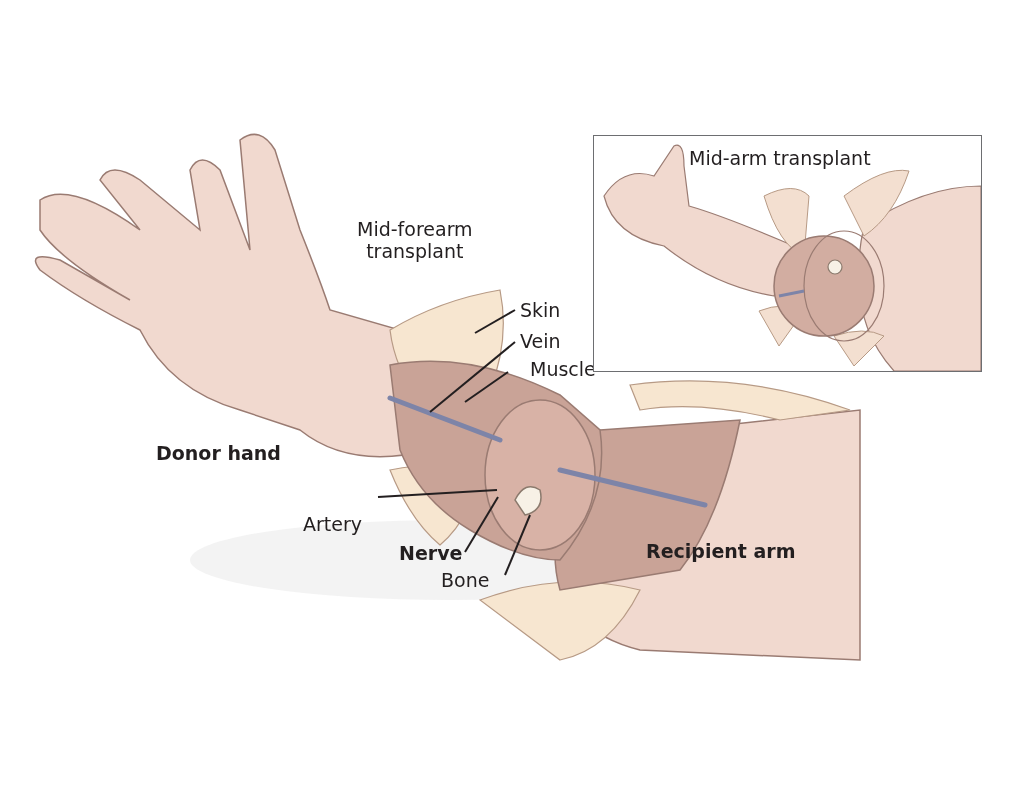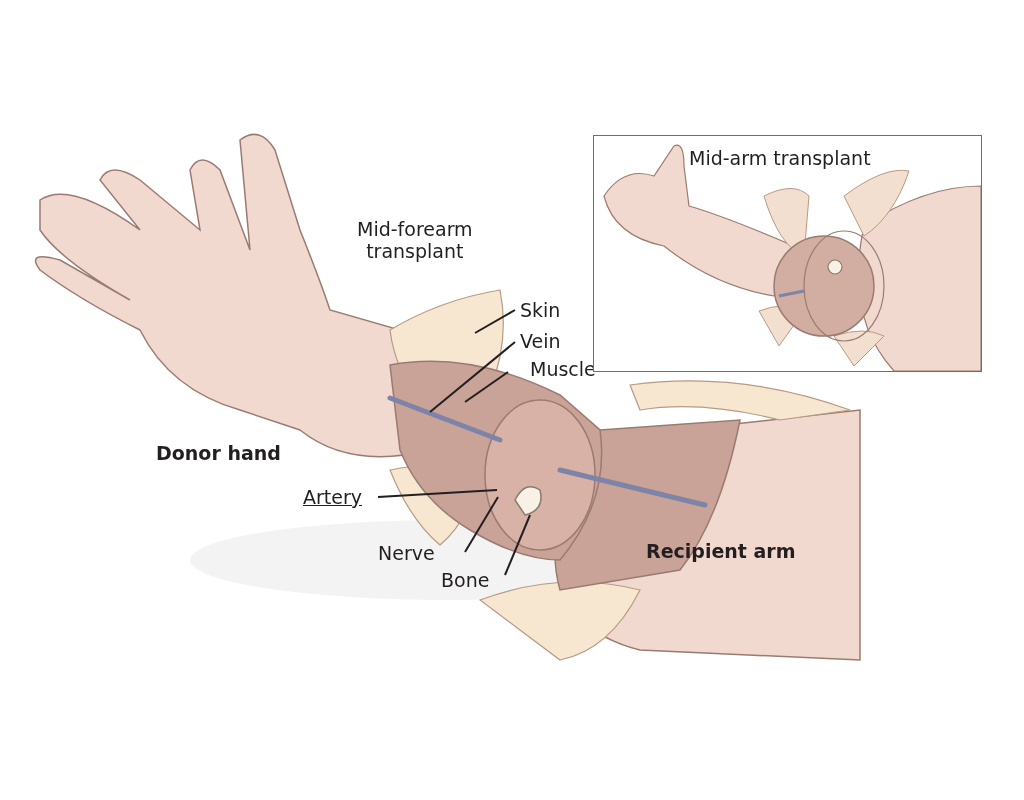--- a/index.html
+++ b/index.html
@@ -46,22 +46,22 @@
   </g>
 </svg>
 
 <div class="lbl" style="left:357px;top:207px;text-align:center;margin-top:12px;">
   <div>Mid-forearm</div>
   <div>transplant</div>
 </div>
 <div class="lbl" style="left:520px;top:300px;">Skin</div>
 <div class="lbl" style="left:520px;top:331px;">Vein</div>
 <div class="lbl" style="left:530px;top:359px;">Muscle</div>
-<div class="lbl" style="left:303px;top:487px;text-decoration:underline;">Artery</div>
-<div class="lbl" style="left:378px;top:543px;">Nerve</div>
+<div class="lbl" style="left:303px;top:514px;">Artery</div>
+<div class="lbl" style="left:399px;top:543px;font-weight:bold;">Nerve</div>
 <div class="lbl" style="left:441px;top:570px;text-align:right;">Bone</div>
 <div class="lbl bold" style="left:116px;top:443px;margin-left:40px;">Donor hand</div>
 <div class="lbl bold" style="left:646px;top:541px;">Recipient arm</div>
 
 <div class="inset">
   <svg width="387" height="235" viewBox="0 0 387 235">
     <path d="M10,60 Q30,30 60,40 L80,10 Q90,5 90,30 L95,70 Q130,80 200,110 L180,160 Q120,150 70,110 Q20,100 10,60 Z" fill="#f1d9cf" stroke="#9a7b72" stroke-width="1.2"></path>
     <path d="M270,90 Q330,50 387,50 L387,235 L300,235 Q250,180 270,90 Z" fill="#f1d9cf" stroke="#9a7b72" stroke-width="1.2"></path>
     <path d="M170,60 Q200,45 215,60 L210,120 Q185,110 170,60 Z" fill="#f3dfd0" stroke="#b79a85" stroke-width="1"></path>
     <path d="M250,60 Q290,30 315,35 Q300,80 270,100 Z" fill="#f3dfd0" stroke="#b79a85" stroke-width="1"></path>

